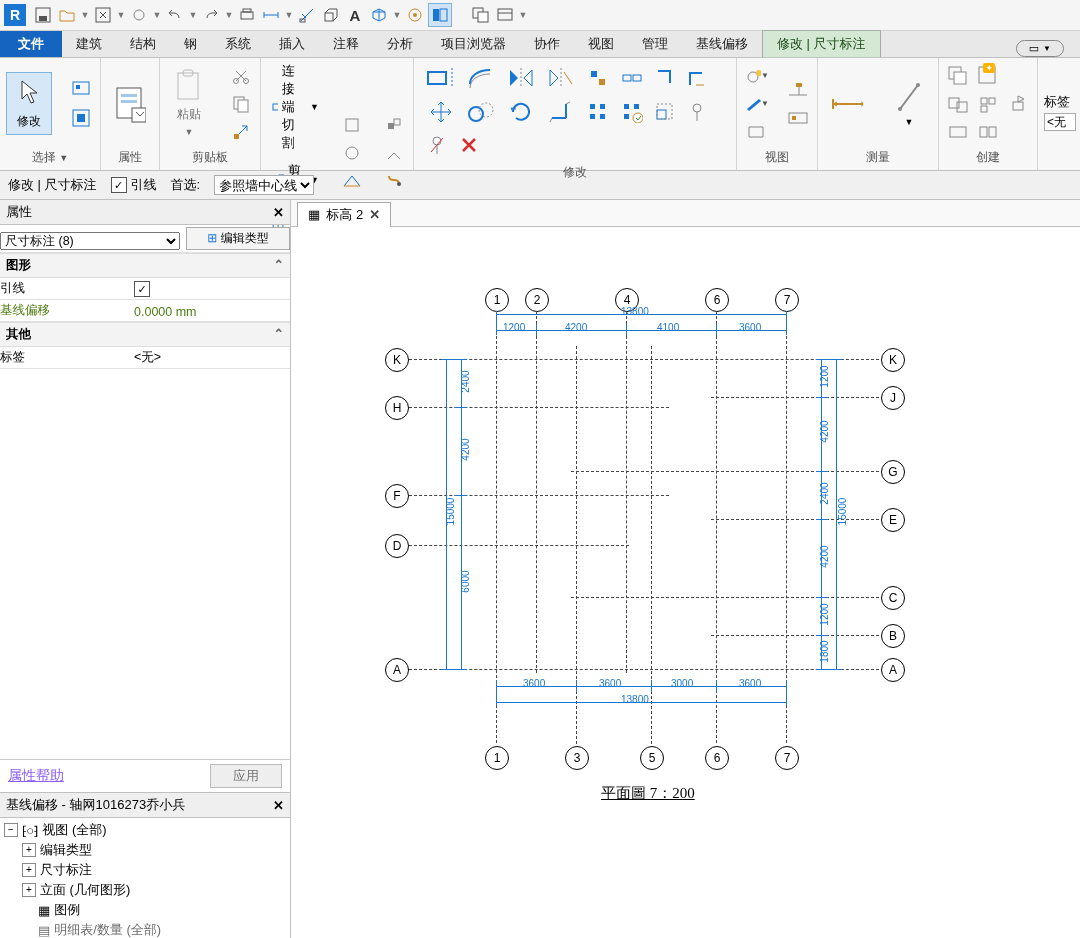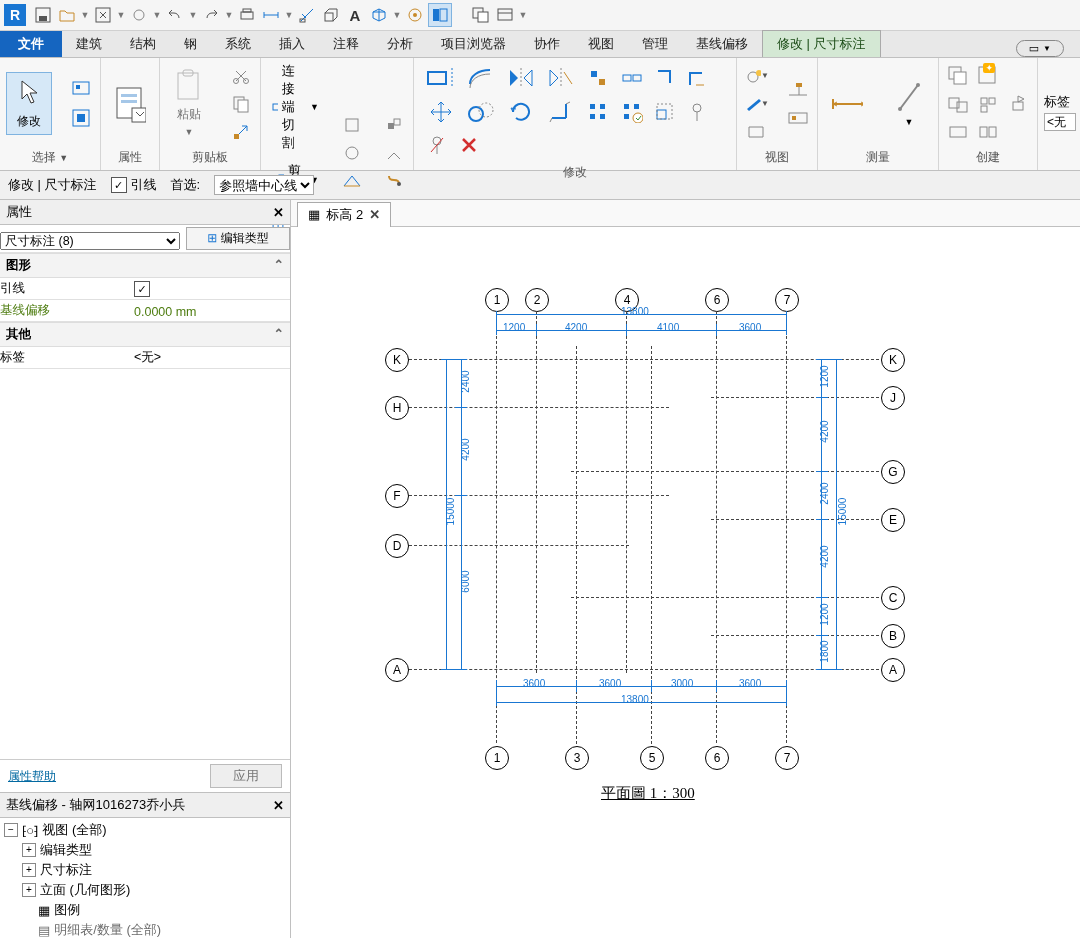--- a/index.html
+++ b/index.html
@@ -39,21 +39,21 @@
 .thumb{width:70px;height:52px;border:1px solid #ccc;background:#fafafa}
 .typecol{display:flex;flex-direction:column;font-size:12.5px;line-height:1.4}
 .proprow{display:flex;align-items:flex-end;border-bottom:1px solid #e0e0e0;padding:2px 0;font-size:12.5px;gap:6px}
 .proprow select,.proprow input{font-size:12.5px}
 .proprow .k{flex:0 0 128px}
 .proprow .v{flex:1}
 .sectionhdr{background:#f3f3f3;font-weight:600;padding:3px 6px;font-size:12.5px;border-bottom:1px solid #ddd;border-top:1px solid #ddd;display:flex}
 .sectionhdr .exp{margin-left:auto;color:#666}
 .chkbox{width:14px;height:14px;border:1px solid #555;display:inline-flex;align-items:center;justify-content:center;font-size:11px;background:#fff}
 .foot{margin-top:auto;display:flex;align-items:center;justify-content:space-between;border-top:1px solid #ccc;padding:4px 8px}
-.foot a{color:#0369a1;text-decoration:underline;font-size:12px}
+.foot a{color:#8b5cf6;text-decoration:underline;font-size:14px}
 .foot button{padding:2px 22px;font-size:13px;background:#eee;border:1px solid #bbb;color:#777}
 
 .browser{border-top:1px solid #c0c0c0}
 .tree{padding:2px 4px;font-size:13px}
 .tree .nd{display:flex;align-items:center;gap:4px;padding:1px 0}
 .tree .tgl{width:12px;height:12px;border:1px solid #888;display:flex;align-items:center;justify-content:center;font-size:10px;line-height:1}
 .tree .indent1{margin-left:18px}
 
 .canvas{flex:1;position:relative;background:#fff}
 .viewtabs{display:flex;align-items:center;height:26px;border-bottom:1px solid #c0c0c0;background:#f9f9f9}
@@ -783,16 +783,16 @@
       <div class="blue-h" style="left:525px;top:409px;width:12px"></div>
       <div class="blue-h" style="left:525px;top:443px;width:26px"></div>
       <div class="dim" style="left:538px;top:280px;transform:rotate(-90deg)">15000</div>
       <div class="dim" style="left:522px;top:145px;transform:rotate(-90deg)">1200</div>
       <div class="dim" style="left:522px;top:200px;transform:rotate(-90deg)">4200</div>
       <div class="dim" style="left:522px;top:262px;transform:rotate(-90deg)">2400</div>
       <div class="dim" style="left:522px;top:325px;transform:rotate(-90deg)">4200</div>
       <div class="dim" style="left:522px;top:383px;transform:rotate(-90deg)">1200</div>
       <div class="dim" style="left:522px;top:420px;transform:rotate(-90deg)">1800</div>
 
-      <div class="title-txt" style="left:310px;top:558px">平面圖 1：300</div>
+      <div class="title-txt" style="left:310px;top:558px">平面圖 7：200</div>
     </div>
   </div>
 </div>
 
 </body></html>

